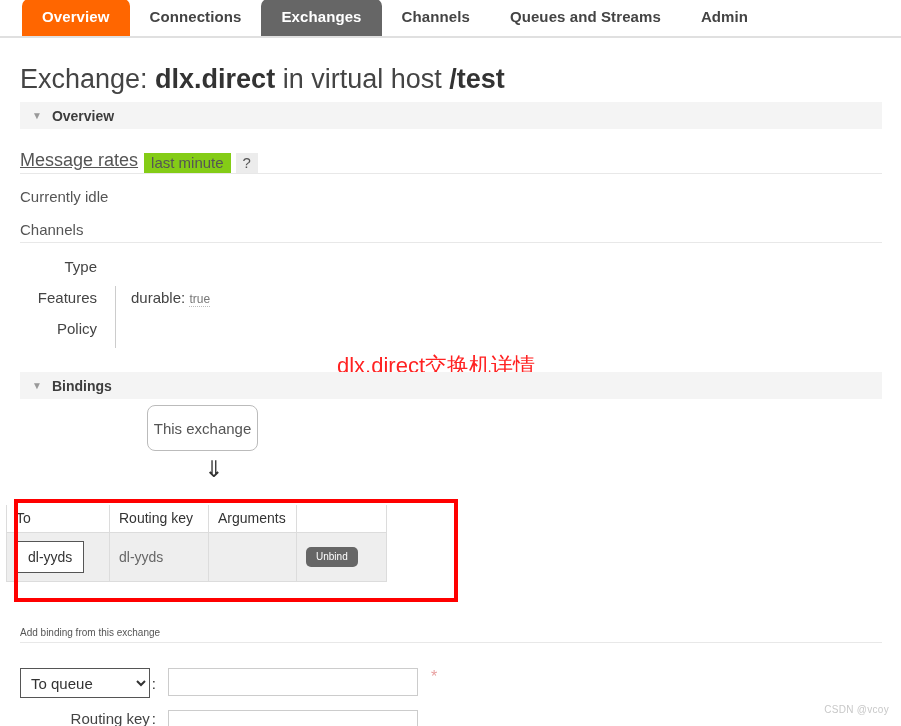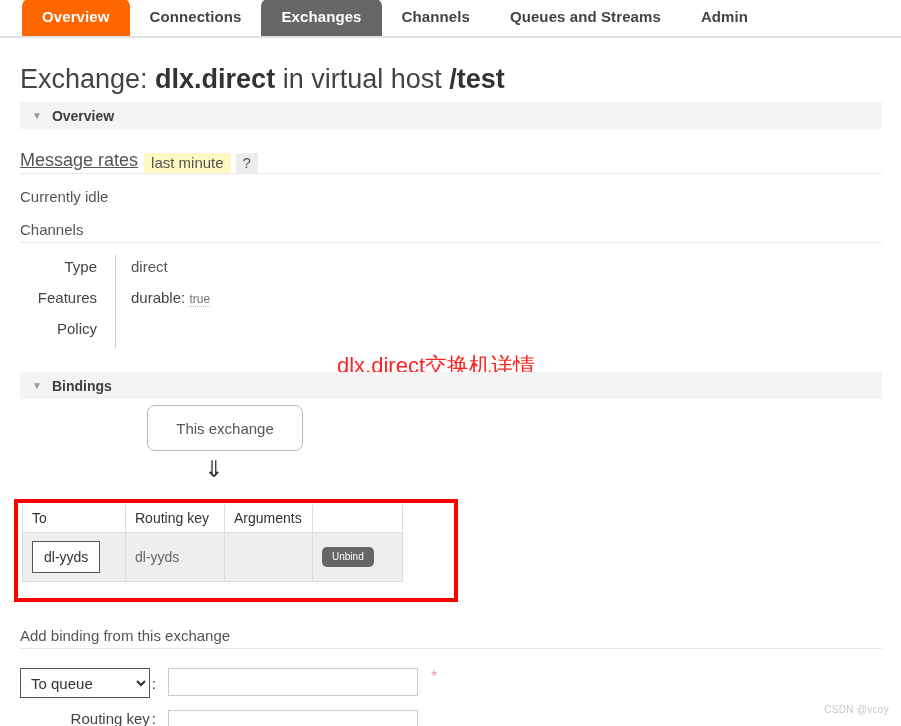--- a/index.html
+++ b/index.html
@@ -108,21 +108,21 @@
   }
   .rates-label {
     font-size: 18px;
     color: #555555;
     padding-bottom: 2px;
     text-decoration: underline;
   }
   .rates-pill {
     font-size: 15px;
     color: #555555;
-    background: #fef9c3;
+    background: #84cc16;
     padding: 1px 7px 2px 7px;
     margin-left: 6px;
     cursor: pointer;
   }
   .rates-help {
     font-size: 15px;
     color: #555555;
     background: #ececec;
     padding: 1px 7px 2px 7px;
     margin-left: 5px;
@@ -192,21 +192,21 @@
     line-height: 28px;
     color: #ff2222;
     white-space: nowrap;
   }
 
   
   .exchange-box {
     position: absolute;
     left: 147px;
     top: 405px;
-    width: 156px;
+    width: 111px;
     height: 46px;
     border: 1px solid #bbbbbb;
     border-radius: 8px;
     background: #ffffff;
     display: flex;
     align-items: center;
     justify-content: center;
     font-size: 15px;
     color: #555555;
     cursor: pointer;
@@ -230,21 +230,21 @@
     width: 444px;
     height: 103px;
     border: 4px solid #ff0000;
     background: transparent;
     pointer-events: none;
   }
 
   
   .bindings-table {
     position: absolute;
-    left: 22px;
+    left: 6px;
     top: 505px;
     border-collapse: collapse;
     font-size: 14px;
   }
   .bindings-table th {
     font-weight: normal;
     text-align: left;
     color: #333333;
     background: #ffffff;
     border: 1px solid #dcdcdc;
@@ -290,21 +290,21 @@
     cursor: pointer;
     font-family: "Liberation Sans", sans-serif;
   }
 
   
   .addbinding-title {
     position: absolute;
     left: 20px;
     top: 627px;
     width: 862px;
-    font-size: 15px;
+    font-size: 10px;
     color: #555555;
     padding-bottom: 4px;
     border-bottom: 1px solid #e8e8e8;
   }
   .form-area {
     position: absolute;
     left: 20px;
     top: 668px;
     width: 500px;
   }
@@ -397,21 +397,20 @@
   </div>
 
   <div class="idle-text">Currently idle</div>
 
   <div class="details-text">Channels</div>
 
   <div class="kv">
 
     <div class="kv-row">
       <div class="kv-key">Type</div>
-      <div class="kv-val">direct</div>
     </div>
 
     <div class="kv-row">
       <div class="kv-key">Features</div>
       <div class="kv-val">
         <span class="feat-name">durable:</span>
         <span class="feat-val">true</span>
       </div>
     </div>
 

